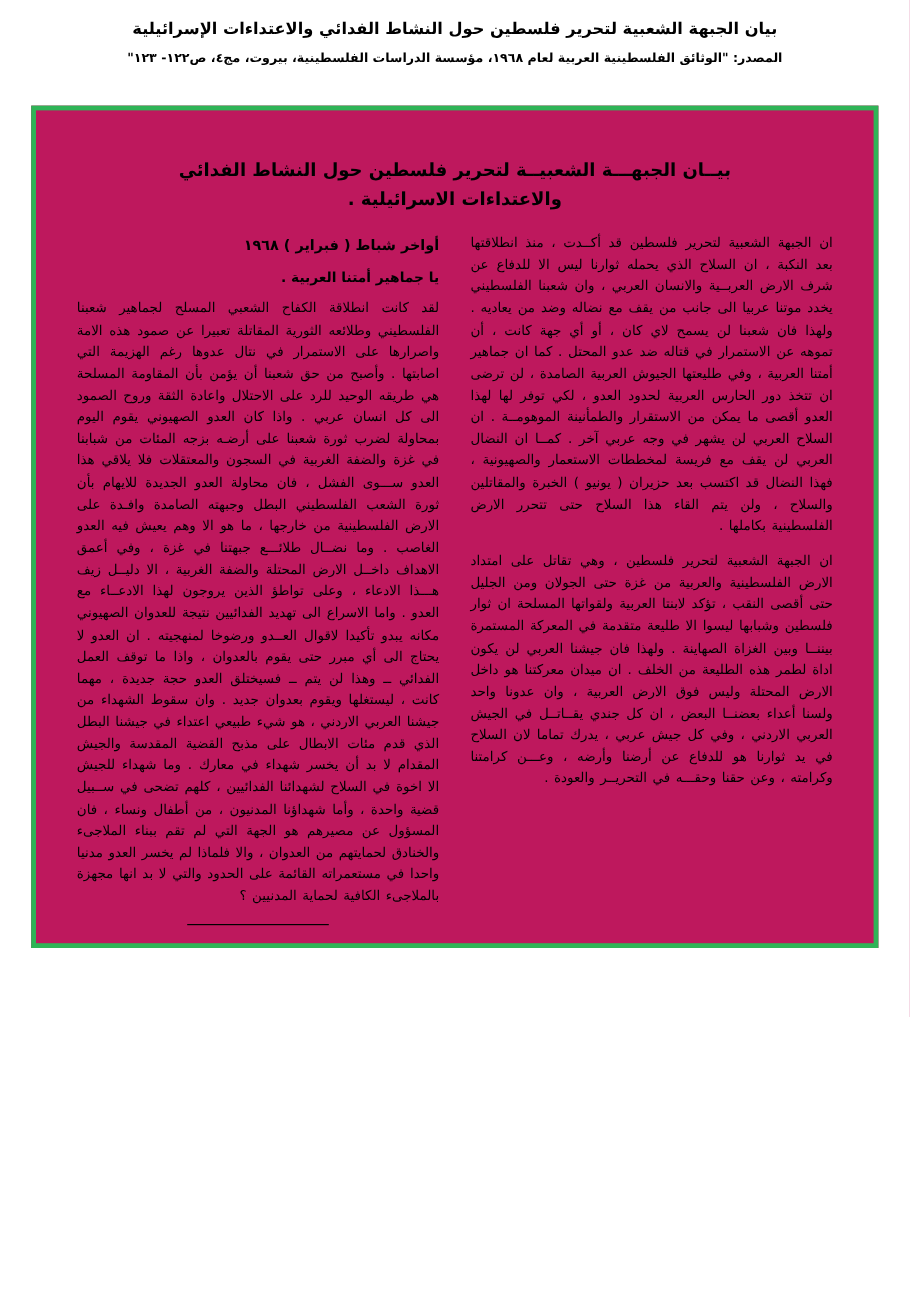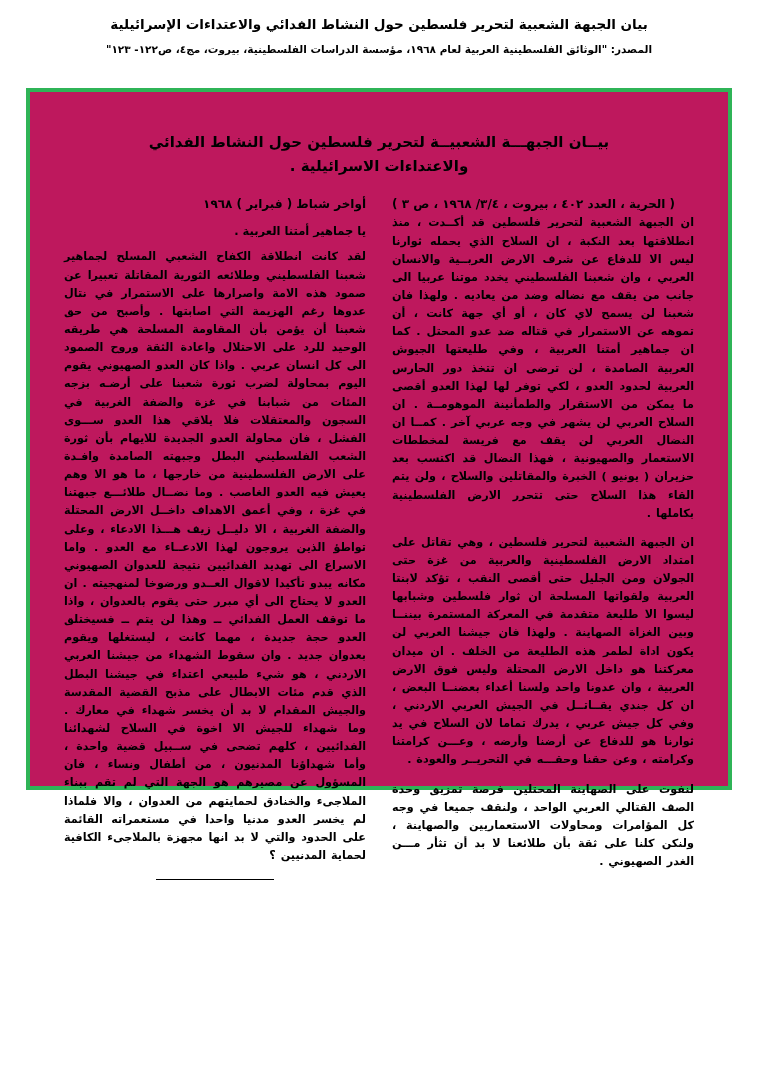--- a/index.html
+++ b/index.html
@@ -90,21 +90,21 @@
     font-weight: bold;
     margin: 10px 0 10px 0;
     text-align: right;
   }
   p.body {
     font-size: 11.2px;
     line-height: 1.62;
     text-align: justify;
     text-justify: inter-word;
     margin: 0 0 11px 0;
-    font-weight: bold;
+    font-weight: normal;
     word-spacing: 1px;
   }
   p.body.first {
     margin-top: 0;
   }
   .rule {
     margin: 14px 0 0 0;
     width: 118px;
     border: none;
     border-top: 1px solid #000;
@@ -130,22 +130,20 @@
       <div class="columns">
 
         <div class="col col-right">
           <div class="meta-line meta-right">أواخر شباط ( فبراير ) ١٩٦٨</div>
           <div class="salutation">يا جماهير أمتنا العربية .</div>
           <p class="body first">لقد كانت انطلاقة الكفاح الشعبي المسلح لجماهير شعبنا الفلسطيني وطلائعه الثورية المقاتلة تعبيرا عن صمود هذه الامة واصرارها على الاستمرار في نتال عدوها رغم الهزيمة التي اصابتها . وأصبح من حق شعبنا أن يؤمن بأن المقاومة المسلحة هي طريقه الوحيد للرد على الاحتلال واعادة الثقة وروح الصمود الى كل انسان عربي . واذا كان العدو الصهيوني يقوم اليوم بمحاولة لضرب ثورة شعبنا على أرضـه بزجه المئات من شبابنا في غزة والضفة الغربية في السجون والمعتقلات فلا يلاقي هذا العدو ســـوى الفشل ، فان محاولة العدو الجديدة للايهام بأن ثورة الشعب الفلسطيني البطل وجبهته الصامدة وافـدة على الارض الفلسطينية من خارجها ، ما هو الا وهم يعيش فيه العدو الغاصب . وما نضــال طلائـــع جبهتنا في غزة ، وفي أعمق الاهداف داخــل الارض المحتلة والضفة الغربية ، الا دليــل زيف هـــذا الادعاء ، وعلى تواطؤ الذين يروجون لهذا الادعــاء مع العدو . واما الاسراع الى تهديد الفدائيين نتيجة للعدوان الصهيوني مكانه يبدو تأكيدا لاقوال العــدو ورضوخا لمنهجيته . ان العدو لا يحتاج الى أي مبرر حتى يقوم بالعدوان ، واذا ما توقف العمل الفدائي ــ وهذا لن يتم ــ فسيختلق العدو حجة جديدة ، مهما كانت ، ليستغلها ويقوم بعدوان جديد . وان سقوط الشهداء من جيشنا العربي الاردني ، هو شيء طبيعي اعتداء في جيشنا البطل الذي قدم مئات الابطال على مذبح القضية المقدسة والجيش المقدام لا بد أن يخسر شهداء في معارك . وما شهداء للجيش الا اخوة في السلاح لشهدائنا الفدائيين ، كلهم تضحى في ســبيل قضية واحدة ، وأما شهداؤنا المدنيون ، من أطفال ونساء ، فان المسؤول عن مصيرهم هو الجهة التي لم تقم ببناء الملاجىء والخنادق لحمايتهم من العدوان ، والا فلماذا لم يخسر العدو مدنيا واحدا في مستعمراته القائمة على الحدود والتي لا بد انها مجهزة بالملاجىء الكافية لحماية المدنيين ؟</p>
           <hr class="rule">
         </div>
 
         <div class="col col-left">
-          <div class="meta-line meta-left">( الحرية ، العدد ٤٠٢ ، بيروت ، ٣/٤/ ١٩٦٨ ، ص ٣ )</div>
           <p class="body first">ان الجبهة الشعبية لتحرير فلسطين قد أكــدت ، منذ انطلاقتها بعد النكبة ، ان السلاح الذي يحمله ثوارنا ليس الا للدفاع عن شرف الارض العربــية والانسان العربي ، وان شعبنا الفلسطيني يخدد موتنا عربيا الى جانب من يقف مع نضاله وضد من يعاديه . ولهذا فان شعبنا لن يسمح لاي كان ، أو أي جهة كانت ، أن تموهه عن الاستمرار في قتاله ضد عدو المحتل . كما ان جماهير أمتنا العربية ، وفي طليعتها الجيوش العربية الصامدة ، لن ترضى ان تتخذ دور الحارس العربية لحدود العدو ، لكي توفر لها لهذا العدو أقصى ما يمكن من الاستقرار والطمأنينة الموهومــة . ان السلاح العربي لن يشهر في وجه عربي آخر . كمــا ان النضال العربي لن يقف مع فريسة لمخططات الاستعمار والصهيونية ، فهذا النضال قد اكتسب بعد حزيران ( يونيو ) الخبرة والمقاتلين والسلاح ، ولن يتم القاء هذا السلاح حتى تتحرر الارض الفلسطينية بكاملها .</p>
           <p class="body">ان الجبهة الشعبية لتحرير فلسطين ، وهي تقاتل على امتداد الارض الفلسطينية والعربية من غزة حتى الجولان ومن الجليل حتى أقصى النقب ، تؤكد لابنتا العربية ولقواتها المسلحة ان ثوار فلسطين وشبابها ليسوا الا طليعة متقدمة في المعركة المستمرة بيننــا وبين الغزاة الصهاينة . ولهذا فان جيشنا العربي لن يكون اداة لطمر هذه الطليعة من الخلف . ان ميدان معركتنا هو داخل الارض المحتلة وليس فوق الارض العربية ، وان عدونا واحد ولسنا أعداء بعضنــا البعض ، ان كل جندي يقــاتــل في الجيش العربي الاردني ، وفي كل جيش عربي ، يدرك تماما لان السلاح في يد ثوارنا هو للدفاع عن أرضنا وأرضه ، وعـــن كرامتنا وكرامته ، وعن حقنا وحقـــه في التحريــر والعودة .</p>
-          <p class="body">لنفوت على الصهاينة المحتلين فرصة تمزيق وحدة الصف القتالي العربي الواحد ، ولنقف جميعا في وجه كل المؤامرات ومحاولات الاستعماريين والصهاينة ، ولنكن كلنا على ثقة بأن طلائعنا لا بد أن تثأر مـــن الغدر الصهيوني .</p>
         </div>
 
       </div>
     </div>
   </div>
 </div>
 
 </body></html>

